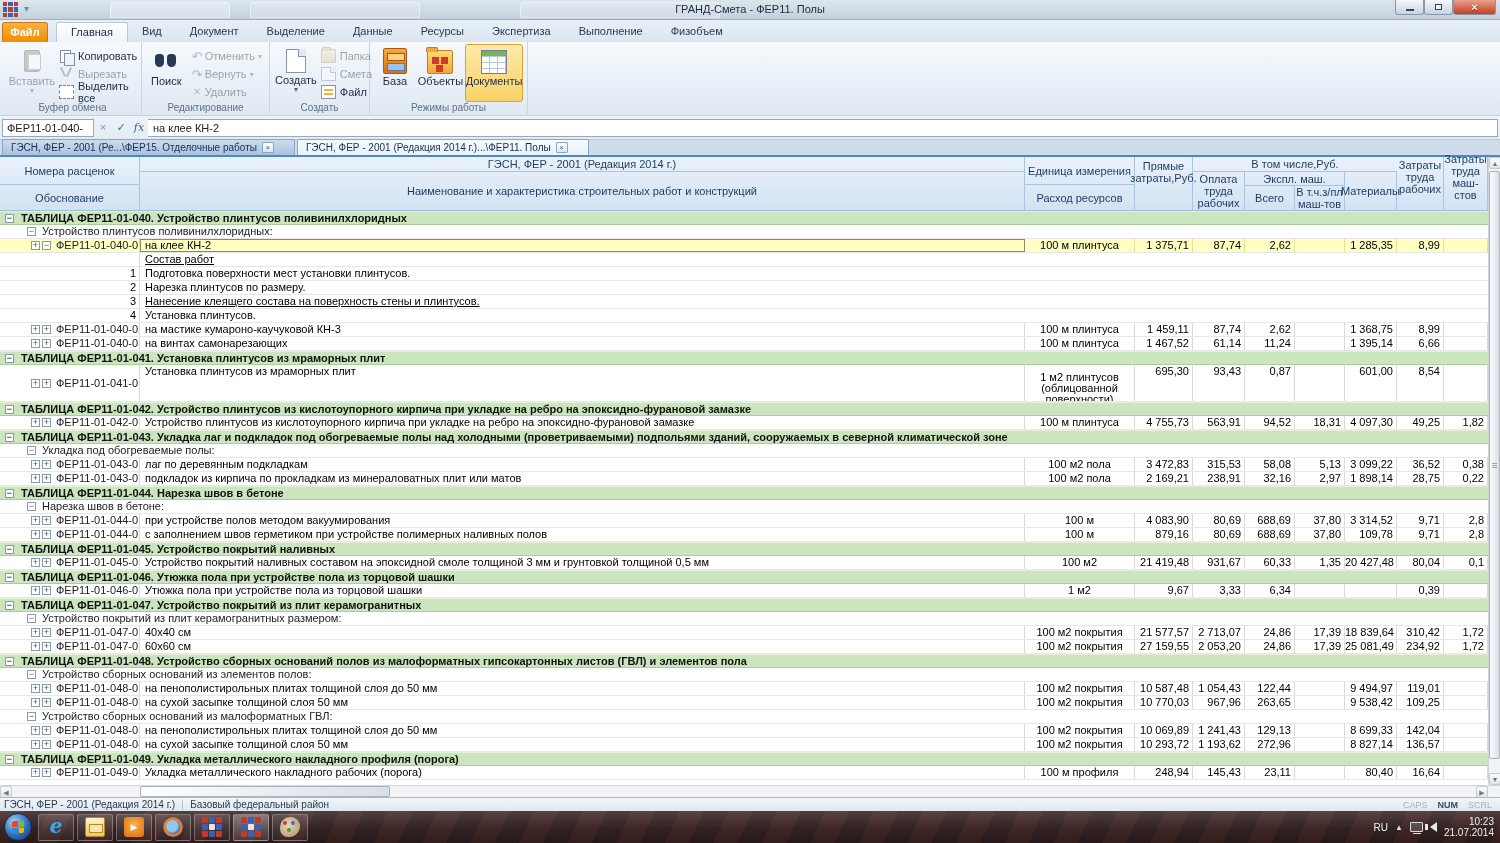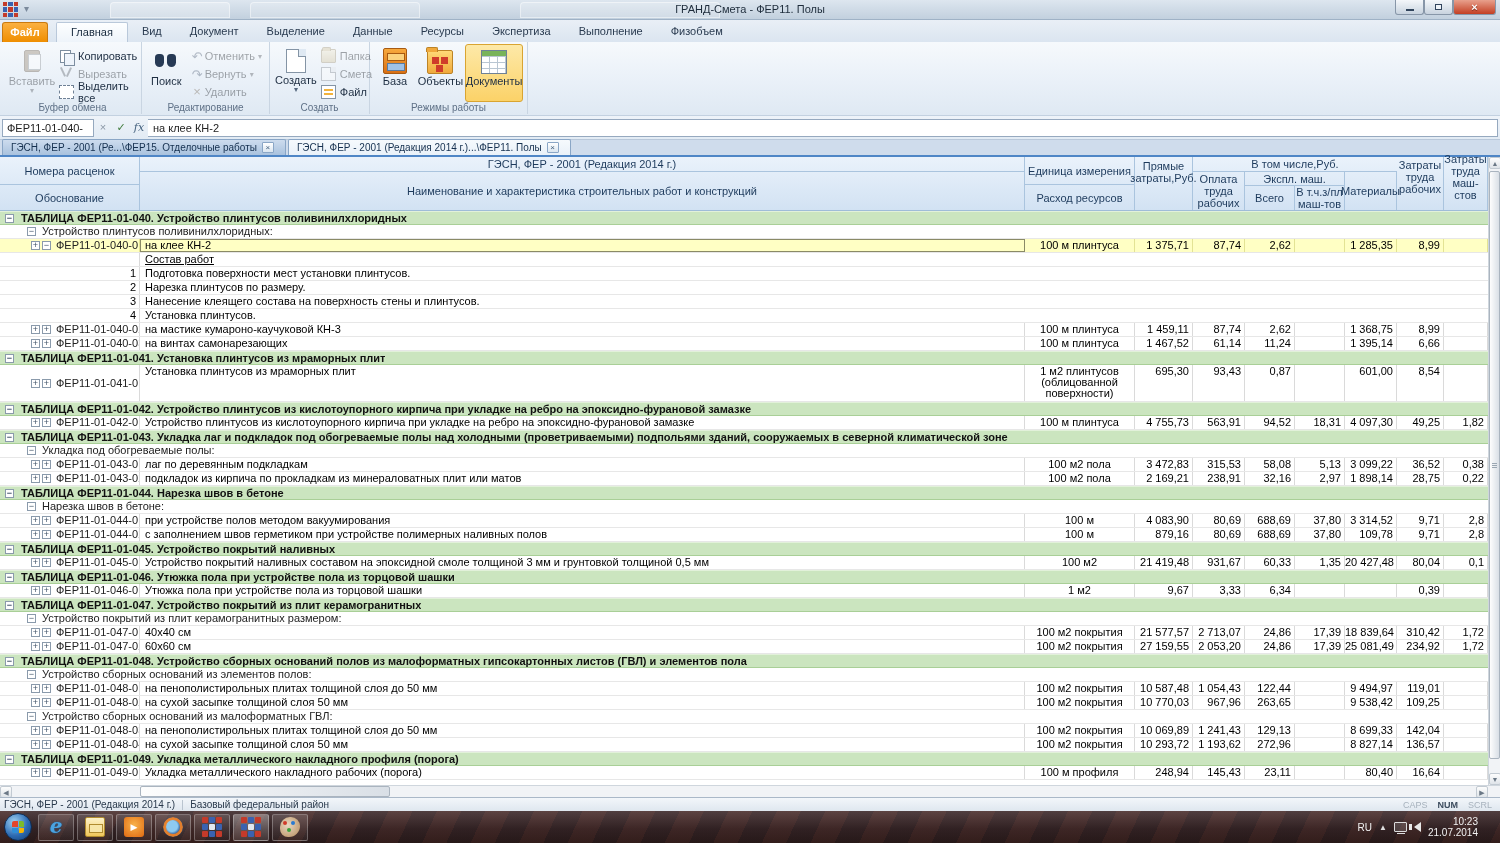--- a/index.html
+++ b/index.html
@@ -73,21 +73,21 @@
   
   #fbar{top:116px;height:24px;background:linear-gradient(#eef3f9,#e2ebf4);border-bottom:1px solid #b9c8da;display:flex;align-items:center;padding:0 2px}
   #fcode{width:92px;height:18px;background:#fff;border:1px solid #96a9bf;font-size:11px;line-height:16px;padding-left:4px;color:#222}
   .fbtn{width:18px;height:18px;text-align:center;font-size:11px;line-height:17px;color:#8a97a6}
   .fbtn.check{color:#3f7a3a}
   .fbtn.fx{font-family:"DejaVu Serif",serif;font-style:italic;color:#44617e;font-size:11px}
   #fvalue{flex:1;height:18px;background:#fff;border:1px solid #96a9bf;border-left:none;font-size:11px;line-height:16px;padding-left:5px;color:#222}
 
   
   #doctabs{top:140px;height:17px;background:#cfdcec;display:flex;align-items:flex-end;padding-left:2px;border-bottom:2px solid #4f86c6}
-  .dtab{height:16px;display:flex;align-items:center;font-size:10px;padding:0 11px 0 8px;margin-right:2px;border:1px solid #8aa6c6;border-bottom:none;border-radius:2px 2px 0 0;color:#15304f}
+  .dtab{height:16px;display:flex;align-items:center;font-size:10px;padding:0 20px 0 8px;margin-right:2px;border:1px solid #8aa6c6;border-bottom:none;border-radius:2px 2px 0 0;color:#15304f}
   .dtab.inactive{background:linear-gradient(#cddcee,#a9c2de);}
   .dtab.active{background:linear-gradient(#f6fafd,#e9f1f9)}
   .dclose{width:12px;height:11px;margin-left:5px;border:1px solid #8aa6c6;background:linear-gradient(#fff,#d9e5f0);font-size:8px;line-height:9px;text-align:center;color:#44607e;border-radius:1px}
 
   
   #ghead{top:157px;height:54px;width:1488px;background:linear-gradient(#eaf2fb,#d2e2f3);display:flex;font-size:11px;color:#1d3a5c;border-bottom:1px solid #9fbcd8}
   .hcol{border-right:1px solid #aac4de;display:flex;flex-direction:column}
   .hc{display:flex;align-items:center;justify-content:center;text-align:center;line-height:12px}
   .hdiv{border-bottom:1px solid #aac4de}
   .w-code{width:140px}.w-name{width:885px}.w-unit{width:110px}.w-n0{width:58px}.w-n1{width:52px}.w-n2{width:50px}.w-n3{width:50px}.w-n4{width:52px}.w-n5{width:47px}.w-n6{width:44px}
@@ -103,21 +103,21 @@
   .codec .codetxt{margin-left:3px;color:#222}
   .xbox{width:9px;height:9px;border:1px solid #8a9aab;background:#fff;font-size:9px;line-height:7px;text-align:center;color:#44566b;display:inline-block;margin-right:2px;flex:none}
   .row.sec{background:#cbe5bf;border-bottom:1px solid #a9cf97;border-top:1px solid #e2f1da;font-weight:bold;color:#111;align-items:center;padding-left:5px}
   .row.sec .sec-t{margin-left:5px;white-space:nowrap;overflow:hidden}
   .row.grp{align-items:center;padding-left:27px;color:#222}
   .row.grp .grp-t{margin-left:4px}
   .row.sel{background:#ffffc4}
   .row.sel .cell{border-right-color:#e3e394}
   .row.sel .namec{outline:1px solid #8a8a66;outline-offset:-1px}
   .row.tall{height:37px}
-  .row.tall .unitc{white-space:normal;line-height:11px;padding-top:1px}
+  .row.tall .unitc{white-space:normal;line-height:11px;padding-top:7px}
   .widec{width:1348px;padding-left:5px}
   .sostav{text-decoration:underline}
   .worknum{display:block;text-align:right;padding-right:3px}
 
   
   #vscroll{position:absolute;top:157px;right:0;width:12px;height:628px;background:#f1f3f6;border-left:1px solid #cfd6dd}
   #hscroll{top:785px;height:12px;background:#f1f3f6;border-top:1px solid #cfd6dd;position:absolute}
   .sarrow{position:absolute;width:12px;height:12px;font-size:7px;line-height:12px;text-align:center;color:#6b7886;background:linear-gradient(#fdfdfd,#dfe4e9);border:1px solid #c2cad2;border-radius:2px}
   .sthumb{position:absolute;background:linear-gradient(90deg,#fdfdfd,#d9dfe6);border:1px solid #aab4bf;border-radius:2px}
   .grip{position:absolute;left:2px;right:2px;top:50%;height:1px;background:#9aa6b2;box-shadow:0 2px 0 #9aa6b2,0 -2px 0 #9aa6b2}
@@ -145,21 +145,21 @@
   .ti-fm{background:linear-gradient(#fdf2c8,#f0c75a);border:1px solid #b08b2e;border-radius:2px}
   .ti-fm::after{content:"";position:absolute;left:3px;bottom:3px;width:12px;height:7px;background:#f7e6a8;border:1px solid #b08b2e}
   .ti-wmp{background:radial-gradient(circle at 50% 40%,#f8b24a,#e06a12);border-radius:3px;color:#fff;font-size:9px;text-align:center;line-height:20px}
   .ti-ff{border-radius:50%;background:radial-gradient(circle at 45% 45%,#8ecaf0 0 35%,#2a5d9e 55%),conic-gradient(#f58220,#f9a83c,#f58220);box-shadow:inset 0 0 0 3px rgba(245,130,32,.9)}
   .ti-gs{display:grid;grid-template-columns:1fr 1fr 1fr;grid-template-rows:1fr 1fr 1fr;gap:1px}
   .ti-gs i{background:#c43a2a;border-radius:1px}
   .ti-gs i:nth-child(2n){background:#3a62b0}
   .ti-gs i:nth-child(5){background:#e2e8f0}
   .ti-paint{border-radius:50% 45% 55% 40%;background:radial-gradient(circle at 40% 40%,#e8d8c2,#b58a5a);}
   .ti-paint::after{content:"";position:absolute;left:3px;top:4px;width:4px;height:4px;border-radius:50%;background:#d03a2a;box-shadow:8px 0 0 #2a7ad0,4px 7px 0 #3aa03a}
-  #tray{position:absolute;right:18px;top:0;height:32px;display:flex;align-items:center;gap:7px;color:#f2f2f2;font-size:10px}
+  #tray{position:absolute;right:2px;top:0;height:32px;display:flex;align-items:center;gap:7px;color:#f2f2f2;font-size:10px}
   #tray .lang{font-size:10px}
   #tray .up{font-size:8px;color:#ddd}
   .net-ico{width:13px;height:10px;border:1px solid #ddd;border-radius:1px;position:relative;background:rgba(255,255,255,.15)}
   .net-ico::after{content:"";position:absolute;left:2px;bottom:-3px;width:8px;height:1px;background:#ddd}
   .spk{width:0;height:0;border:5px solid transparent;border-right:7px solid #e8e8e8;border-left:none;position:relative}
   .spk::before{content:"";position:absolute;left:-5px;top:-3px;width:3px;height:6px;background:#e8e8e8}
   .clock{text-align:right;line-height:11px;margin-right:4px}
 </style>
 </head>
 <body>
@@ -398,21 +398,21 @@
       <div class="row free">
         <div class="cell w-code">
           <span class="worknum">2</span>
         </div>
         <div class="cell widec" style="border-right: none;">Нарезка плинтусов по размеру.</div>
       </div>
       <div class="row free">
         <div class="cell w-code">
           <span class="worknum">3</span>
         </div>
-        <div class="cell widec" style="border-right: none;">Нанесение клеящего состава на поверхность стены и плинтусов.</div>
+        <div class="cell widec" style="border-right: none; text-decoration: underline;">Нанесение клеящего состава на поверхность стены и плинтусов.</div>
       </div>
       <div class="row free">
         <div class="cell w-code">
           <span class="worknum">4</span>
         </div>
         <div class="cell widec" style="border-right: none;">Установка плинтусов.</div>
       </div>
       <div class="row item">
         <div class="cell w-code codec">
           <span class="xbox">+</span>

